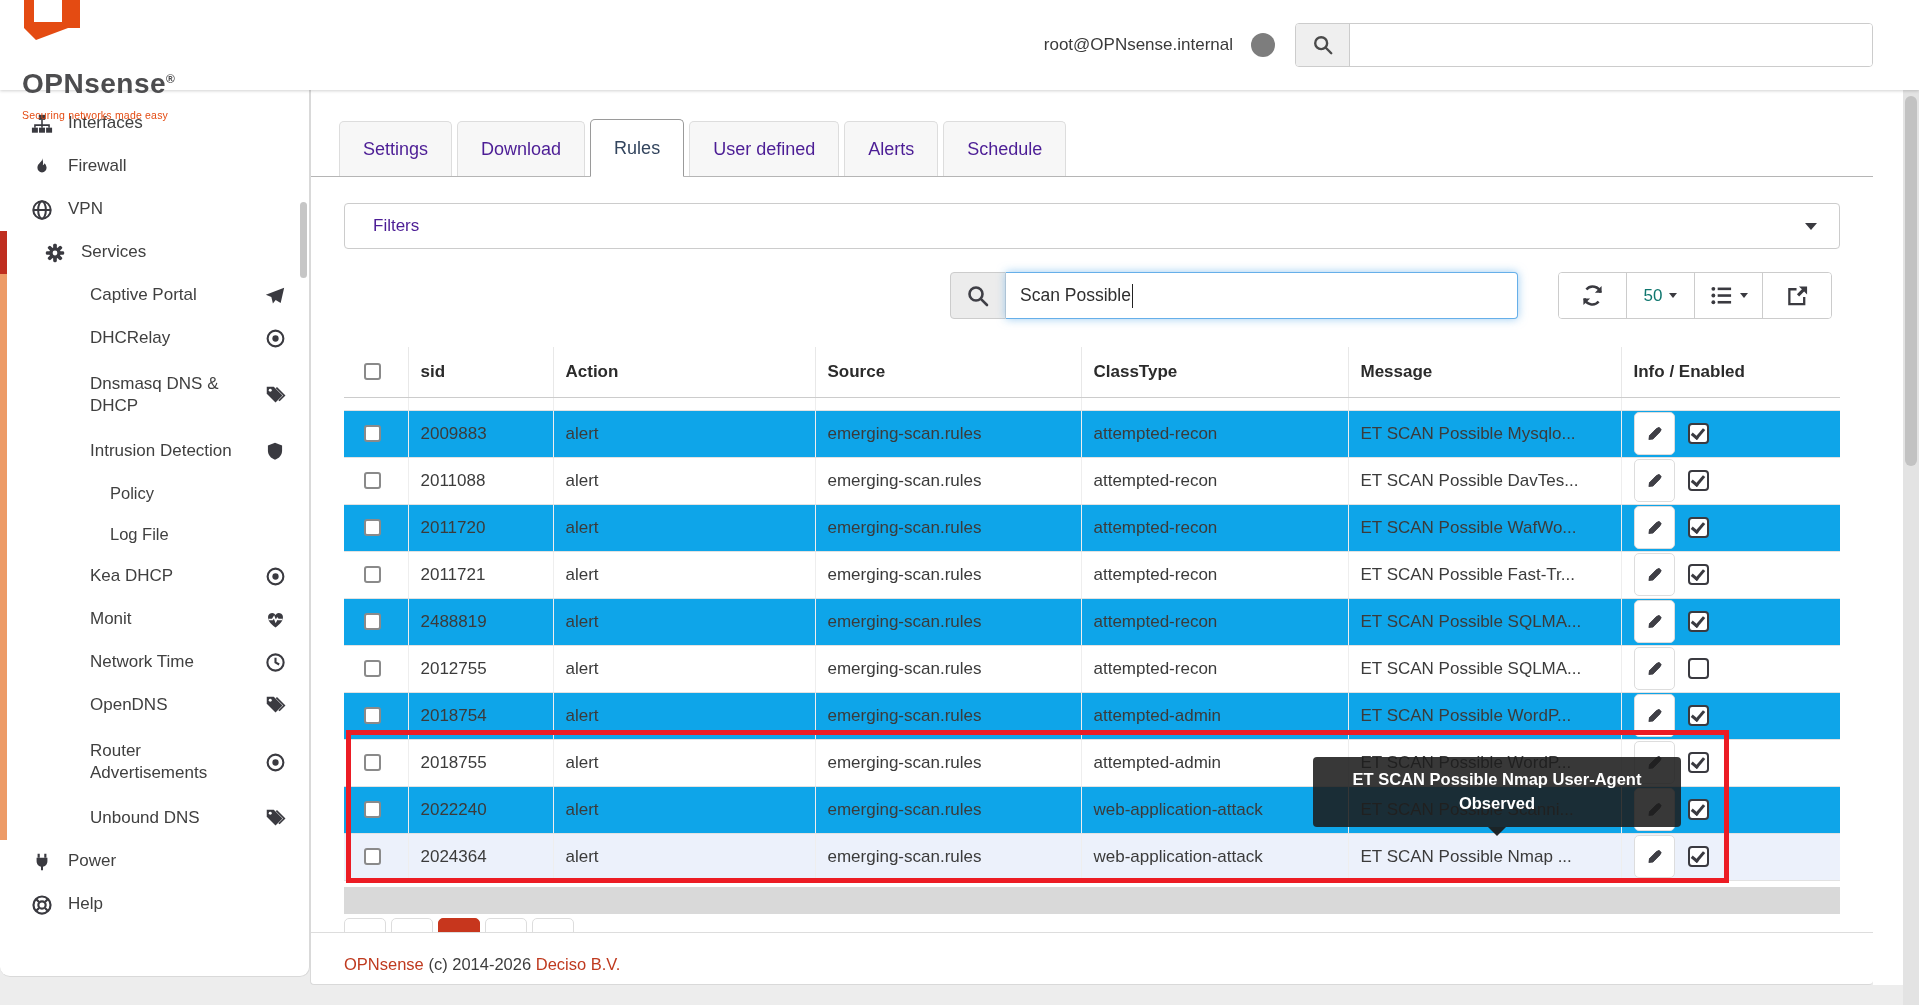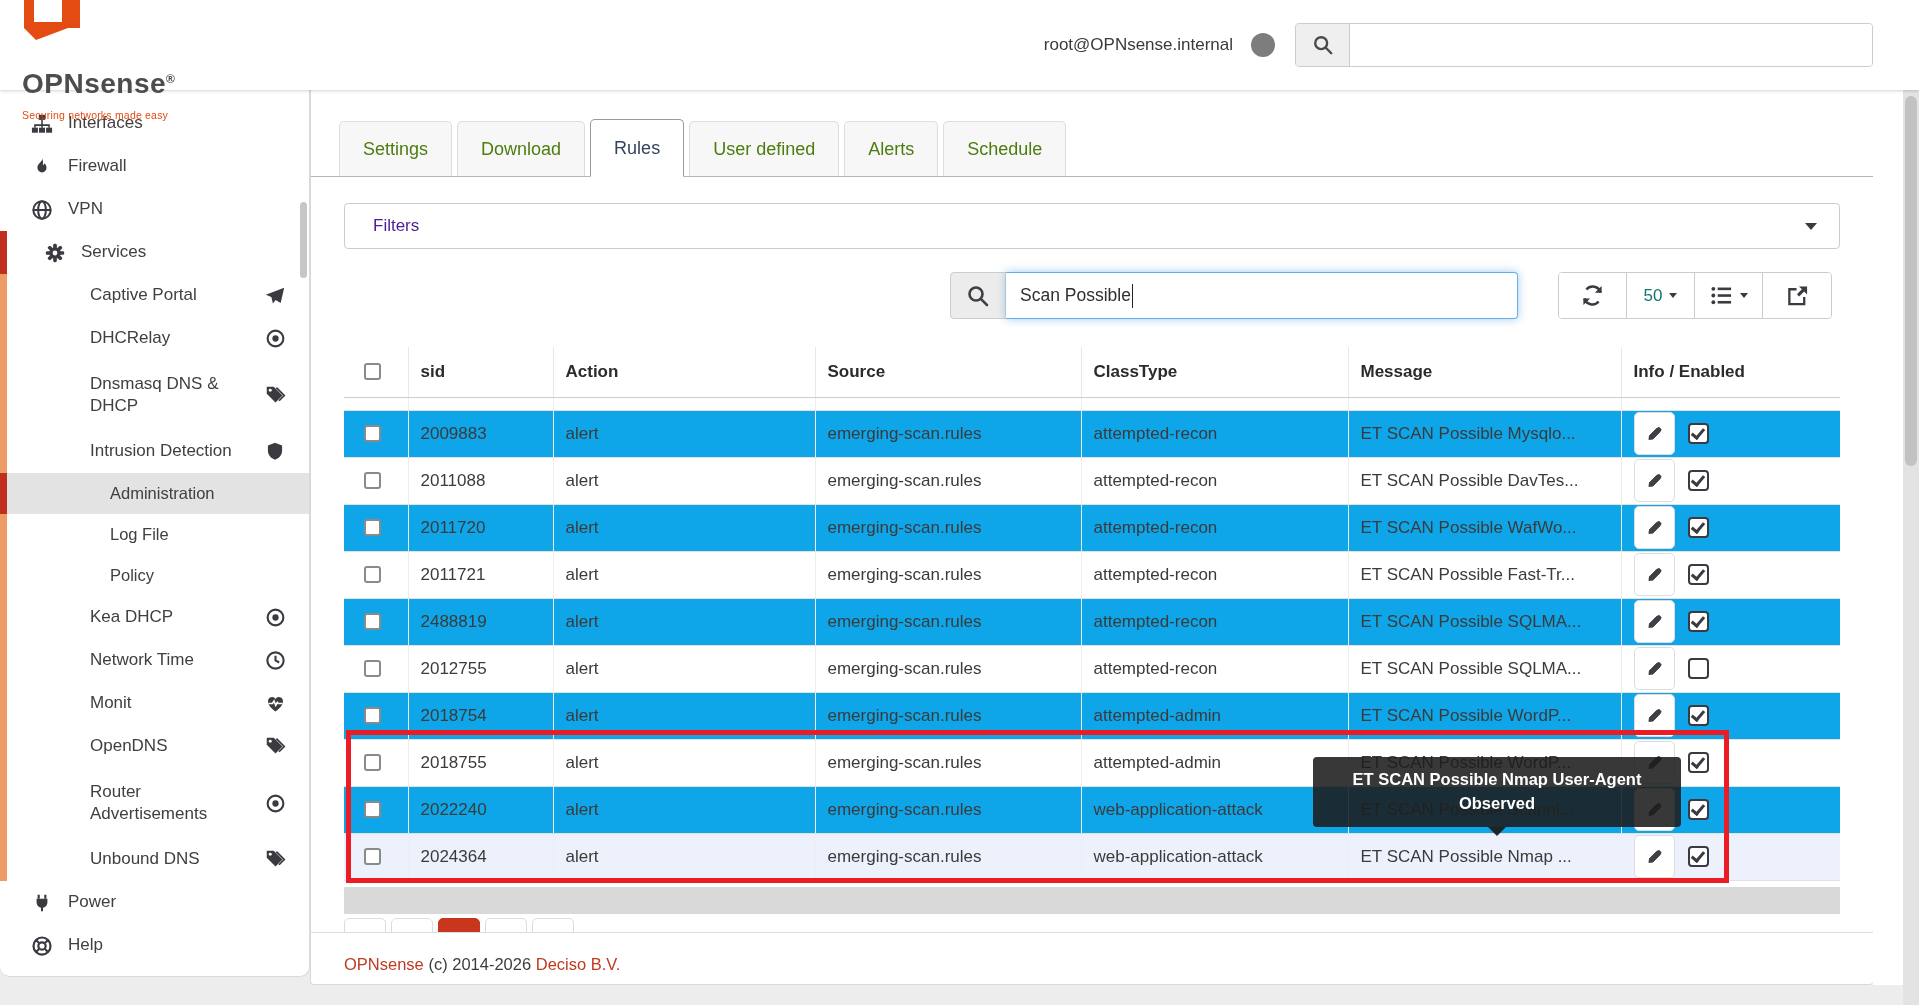--- a/index.html
+++ b/index.html
@@ -44,21 +44,21 @@
   
   .content { position:absolute; left:310px; top:90px; width:1563px; height:895px; background:#fff;
         border-left:1px solid #d9d9d9; border-bottom:1px solid #d9d9d9; border-radius:0 0 4px 4px; }
   .right-strip { position:absolute; left:1873px; top:90px; width:30px; height:895px; background:#fff; }
   .vscroll { position:absolute; left:1903px; top:90px; width:16px; height:915px; background:#e3e3e3; }
   .vscroll .thumb { position:absolute; left:2px; top:6px; width:12px; height:370px; background:#c2c2c2; border-radius:6px; }
 
   
   .tabstrip { margin-top:30px; height:57px; border-bottom:1px solid #b5b5b5; display:flex;
         align-items:flex-end; gap:5px; padding-left:28px; }
-  .tab { height:55px; display:flex; align-items:center; padding:0 23px; font-size:18px; color:#4d7c0f;
+  .tab { height:55px; display:flex; align-items:center; padding:0 23px; font-size:18px; color:#4c1d95;
         background:#f7f7f7; border:1px solid #ddd; border-bottom:none; border-radius:5px 5px 0 0; cursor:pointer; }
   .tab.on { height:58px; background:#fff; border:1px solid #9a9a9a; border-bottom:1px solid #fff;
         margin-bottom:-1px; color:#33455e; z-index:2; }
 
   .panel { padding:26px 33px 0 33px; }
   .filters-box { height:46px; border:1px solid #ccc; border-radius:4px; display:flex; align-items:center;
         padding:0 22px 0 28px; font-size:17px; color:#4c1d95; cursor:pointer; }
   .caret { width:0; height:0; border-left:6px solid transparent; border-right:6px solid transparent;
         border-top:7px solid #3a3a40; margin-left:auto; }
   .caret.sm { border-left-width:4.5px; border-right-width:4.5px; border-top-width:5.5px; margin-left:7px; }
@@ -229,53 +229,50 @@
       </span>
     </div>
     <div class="mi lvl1">
       <span class="lbl">Intrusion Detection</span>
       <span class="ic right">
         <svg class="ik" width="20" height="21" viewBox="0 0 24 24" fill="#3a3a40">
           <path d="M12 1.5l8.5 3.4v6.3c0 5.2-3.6 9-8.5 10.8-4.9-1.8-8.5-5.6-8.5-10.8V4.9z"></path>
         </svg>
       </span>
     </div>
-    <div class="mi lvl2 active">
-      <span class="lbl">Administration</span>
+    <div class="mi lvl2">
+      <span class="lbl">Policy</span>
     </div>
     <div class="mi lvl2">
       <span class="lbl">Log File</span>
-    </div>
-    <div class="mi lvl2">
-      <span class="lbl">Policy</span>
     </div>
     <div class="mi lvl1">
       <span class="lbl">Kea DHCP</span>
       <span class="ic right">
         <svg class="ik" width="21" height="21" viewBox="0 0 24 24">
           <circle cx="12" cy="12" r="9" fill="none" stroke="#3a3a40" stroke-width="2.4"></circle>
             <circle cx="12" cy="12" r="3.6" fill="#3a3a40"></circle>
         </svg>
       </span>
     </div>
     <div class="mi lvl1">
+      <span class="lbl">Monit</span>
+      <span class="ic right">
+        <svg class="ik" width="21" height="21" viewBox="0 0 24 24">
+          <path fill="#3a3a40" d="M12 21C5.5 16.5 3.5 12.5 3.5 9.3A4.6 4.6 0 0 1 12 6.8a4.6 4.6 0 0 1 8.5 2.5c0 3.2-2 7.2-8.5 11.7z"></path>
+          <path fill="none" stroke="#fff" stroke-width="1.8" d="M4 12h4.5l1.8-2.8 2 5 1.8-3.4 1 1.2H20"></path>
+        </svg>
+      </span>
+    </div>
+    <div class="mi lvl1">
       <span class="lbl">Network Time</span>
       <span class="ic right">
         <svg class="ik" width="21" height="21" viewBox="0 0 24 24" fill="none" stroke="#3a3a40" stroke-width="2.4">
           <circle cx="12" cy="12" r="9.3"></circle>
             <path d="M12 6.5V12l4.2 2.3"></path>
-        </svg>
-      </span>
-    </div>
-    <div class="mi lvl1">
-      <span class="lbl">Monit</span>
-      <span class="ic right">
-        <svg class="ik" width="21" height="21" viewBox="0 0 24 24">
-          <path fill="#3a3a40" d="M12 21C5.5 16.5 3.5 12.5 3.5 9.3A4.6 4.6 0 0 1 12 6.8a4.6 4.6 0 0 1 8.5 2.5c0 3.2-2 7.2-8.5 11.7z"></path>
-          <path fill="none" stroke="#fff" stroke-width="1.8" d="M4 12h4.5l1.8-2.8 2 5 1.8-3.4 1 1.2H20"></path>
         </svg>
       </span>
     </div>
     <div class="mi lvl1">
       <span class="lbl">OpenDNS</span>
       <span class="ic right">
         <svg class="ik" width="21" height="21" viewBox="0 0 24 24">
           <path d="M10 2h-8v8l10 10 8-8z" fill="#3a3a40"></path>
             <circle cx="6" cy="6" r="1.7" fill="#fff"></circle>
           <path d="M13 3l9 9-6 6" fill="none" stroke="#3a3a40" stroke-width="2"></path>

